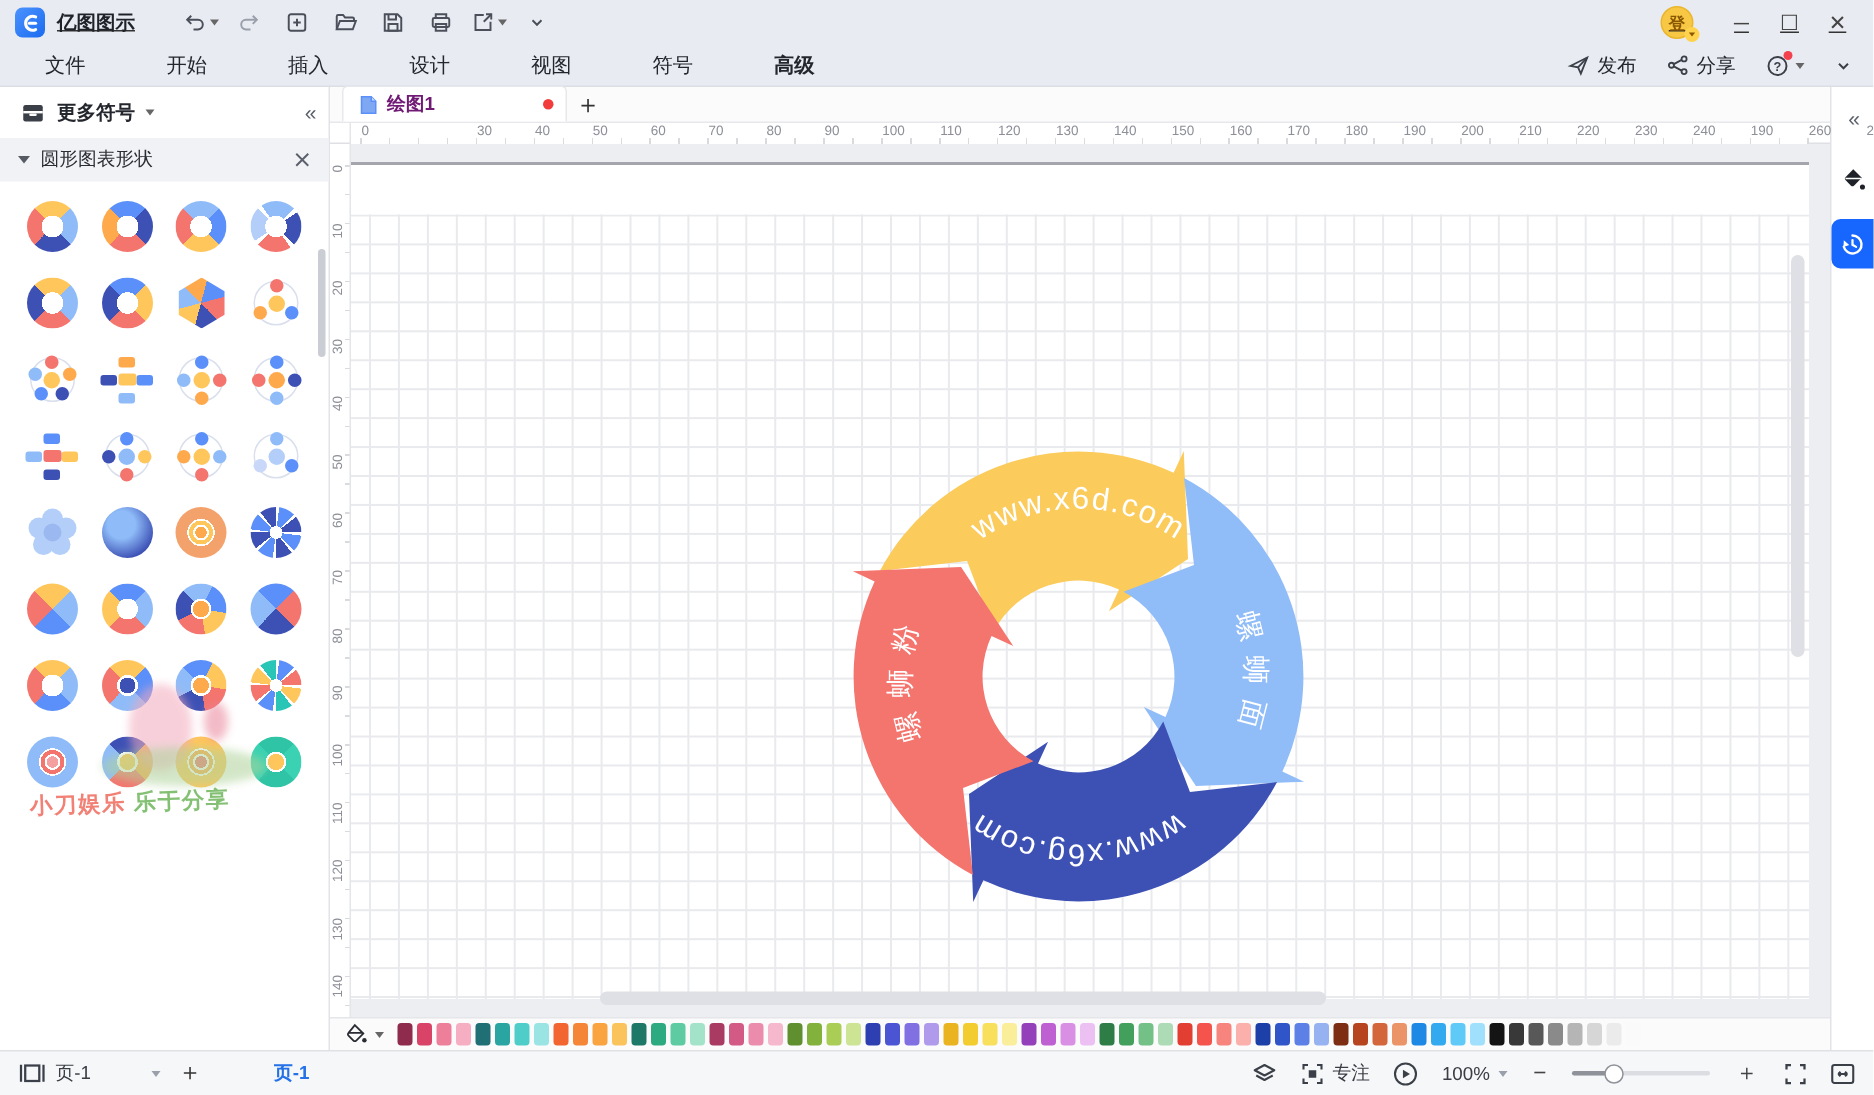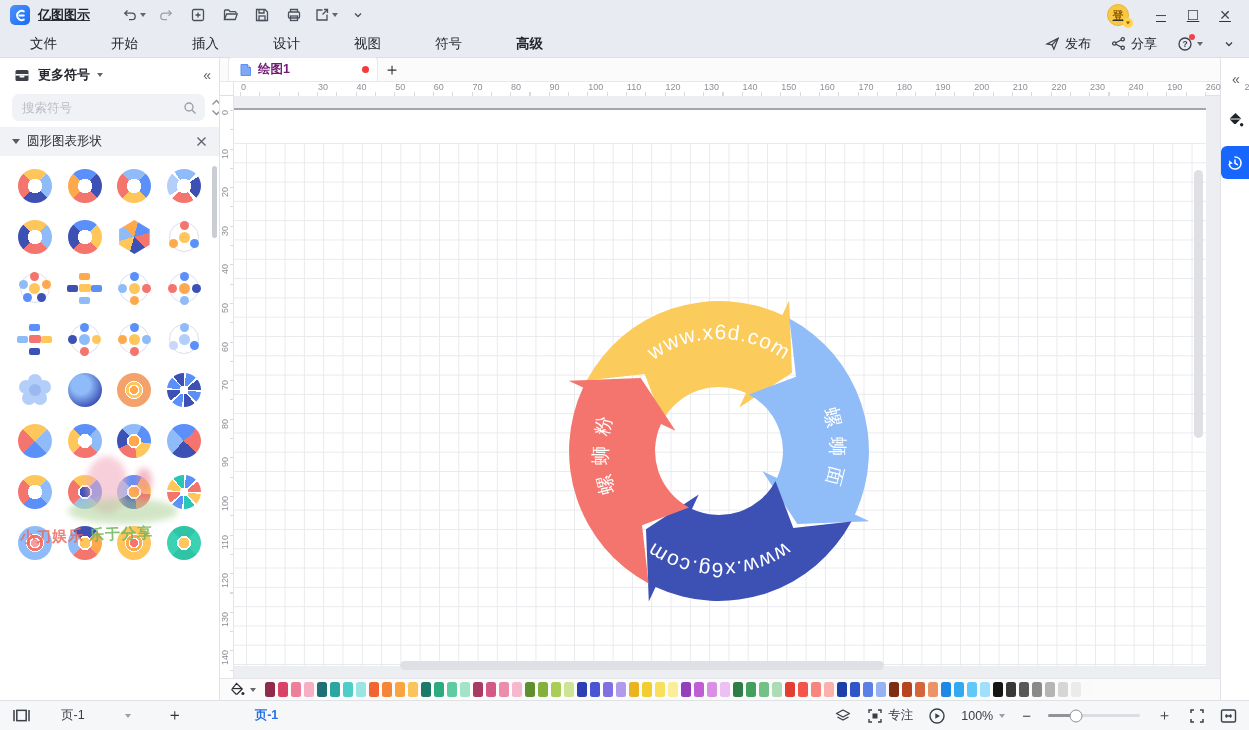--- a/index.html
+++ b/index.html
@@ -88,21 +88,21 @@
   .bucket-wrap { display:flex; align-items:center; gap:3px; margin-right:6px; cursor:pointer;}
   .swatch { width:10px; height:15px; border-radius:2.5px; flex:0 0 auto; cursor:pointer;}
 
   
   .right-rail { width:29px; background:#fff; border-left:1px solid #E2E3E8; display:flex; flex-direction:column; align-items:center; padding-top:8px; gap:14px; flex:0 0 auto;}
   .rr-ico { width:26px; height:26px; display:flex; align-items:center; justify-content:center; cursor:pointer; color:#5a5f6b;}
   .rr-active { width:29px; height:33px; background:#1766FE; border-radius:6px 0 0 6px; display:flex; align-items:center; justify-content:center; cursor:pointer; }
 
   
   .statusbar { height:30px; background:#F6F7F9; border-top:1px solid #E0E1E5; display:flex; align-items:center; padding:0 12px; flex:0 0 auto; }
-  .st-left { display:flex; align-items:center; gap:26px;text-align:right; }
+  .st-left { display:flex; align-items:center; gap:2px;text-align:right; }
   .page-select { display:flex; align-items:center; gap:38px; font-size:12.5px; color:#3a3d44; cursor:pointer; margin-left:4px;}
   .st-add { font-size:16px; color:#333; cursor:pointer; padding:0 10px; }
   .page-tab-active { color:#2471E8; font-size:12.5px; font-weight:bold; margin-left:36px; cursor:pointer;}
   .st-right { margin-left:auto; display:flex; align-items:center; gap:15px; }
   .st-ico { display:flex; align-items:center; justify-content:center; cursor:pointer; color:#3a3f48;}
   .focus-wrap { display:flex; align-items:center; gap:5px; font-size:12.5px; color:#3a3d44; cursor:pointer;}
   .zoom-val { font-size:12.5px; color:#3a3d44; display:flex; align-items:center; gap:4px; cursor:pointer;}
   .zoom-minus,.zoom-plus { font-size:15px; color:#444; cursor:pointer; padding:0 2px;}
   .slider { position:relative; width:92px; height:3px; background:#DCDDE2; border-radius:2px; cursor:pointer;}
   .slider-fill { position:absolute; left:0; top:0; height:3px; width:30%; background:#8f9299; border-radius:2px;}
@@ -233,37 +233,20 @@
         <svg width="16" height="15" viewBox="0 0 16 15">
             <rect x="1.5" y="2" width="13" height="11" rx="1.5" fill="#3a3f48"></rect>
             <rect x="1.5" y="6" width="13" height="1.6" fill="#fff"></rect>
             <rect x="5.5" y="7.6" width="5" height="1.8" rx="0.9" fill="#fff"></rect>
           </svg>
         <div class="sb-title">
           <span>更多符号</span>
           <span class="caret"></span>
         </div>
         <div class="collapse-ico">«</div>
-      </div>
-      <div class="sb-search-row">
-        <div class="sb-search">
-          <input placeholder="搜索符号" style="">
-          <svg width="14" height="14" viewBox="0 0 14 14" style="stroke:#9aa0ab;fill:none;stroke-width:1.4">
-              <circle cx="6" cy="6" r="4"></circle>
-              <path d="M9 9 L12.5 12.5"></path>
-            </svg>
-        </div>
-        <div class="updown">
-          <svg width="11" height="7" viewBox="0 0 11 7" style="stroke:#8c909a;fill:none;stroke-width:1.4">
-              <path d="M1.5 5.5 L5.5 1.5 L9.5 5.5"></path>
-            </svg>
-          <svg width="11" height="7" viewBox="0 0 11 7" style="stroke:#8c909a;fill:none;stroke-width:1.4">
-              <path d="M1.5 1.5 L5.5 5.5 L9.5 1.5"></path>
-            </svg>
-        </div>
       </div>
       <div class="sb-sec">
         <span class="tri"></span>
         <span class="sb-sec-title">圆形图表形状</span>
         <div class="sb-sec-icons">
           <svg width="11" height="11" viewBox="0 0 11 11" style="stroke:#5a5f6b;fill:none;stroke-width:1.3">
               <path d="M1.5 1.5 L9.5 9.5 M9.5 1.5 L1.5 9.5"></path>
             </svg>
         </div>
       </div>

